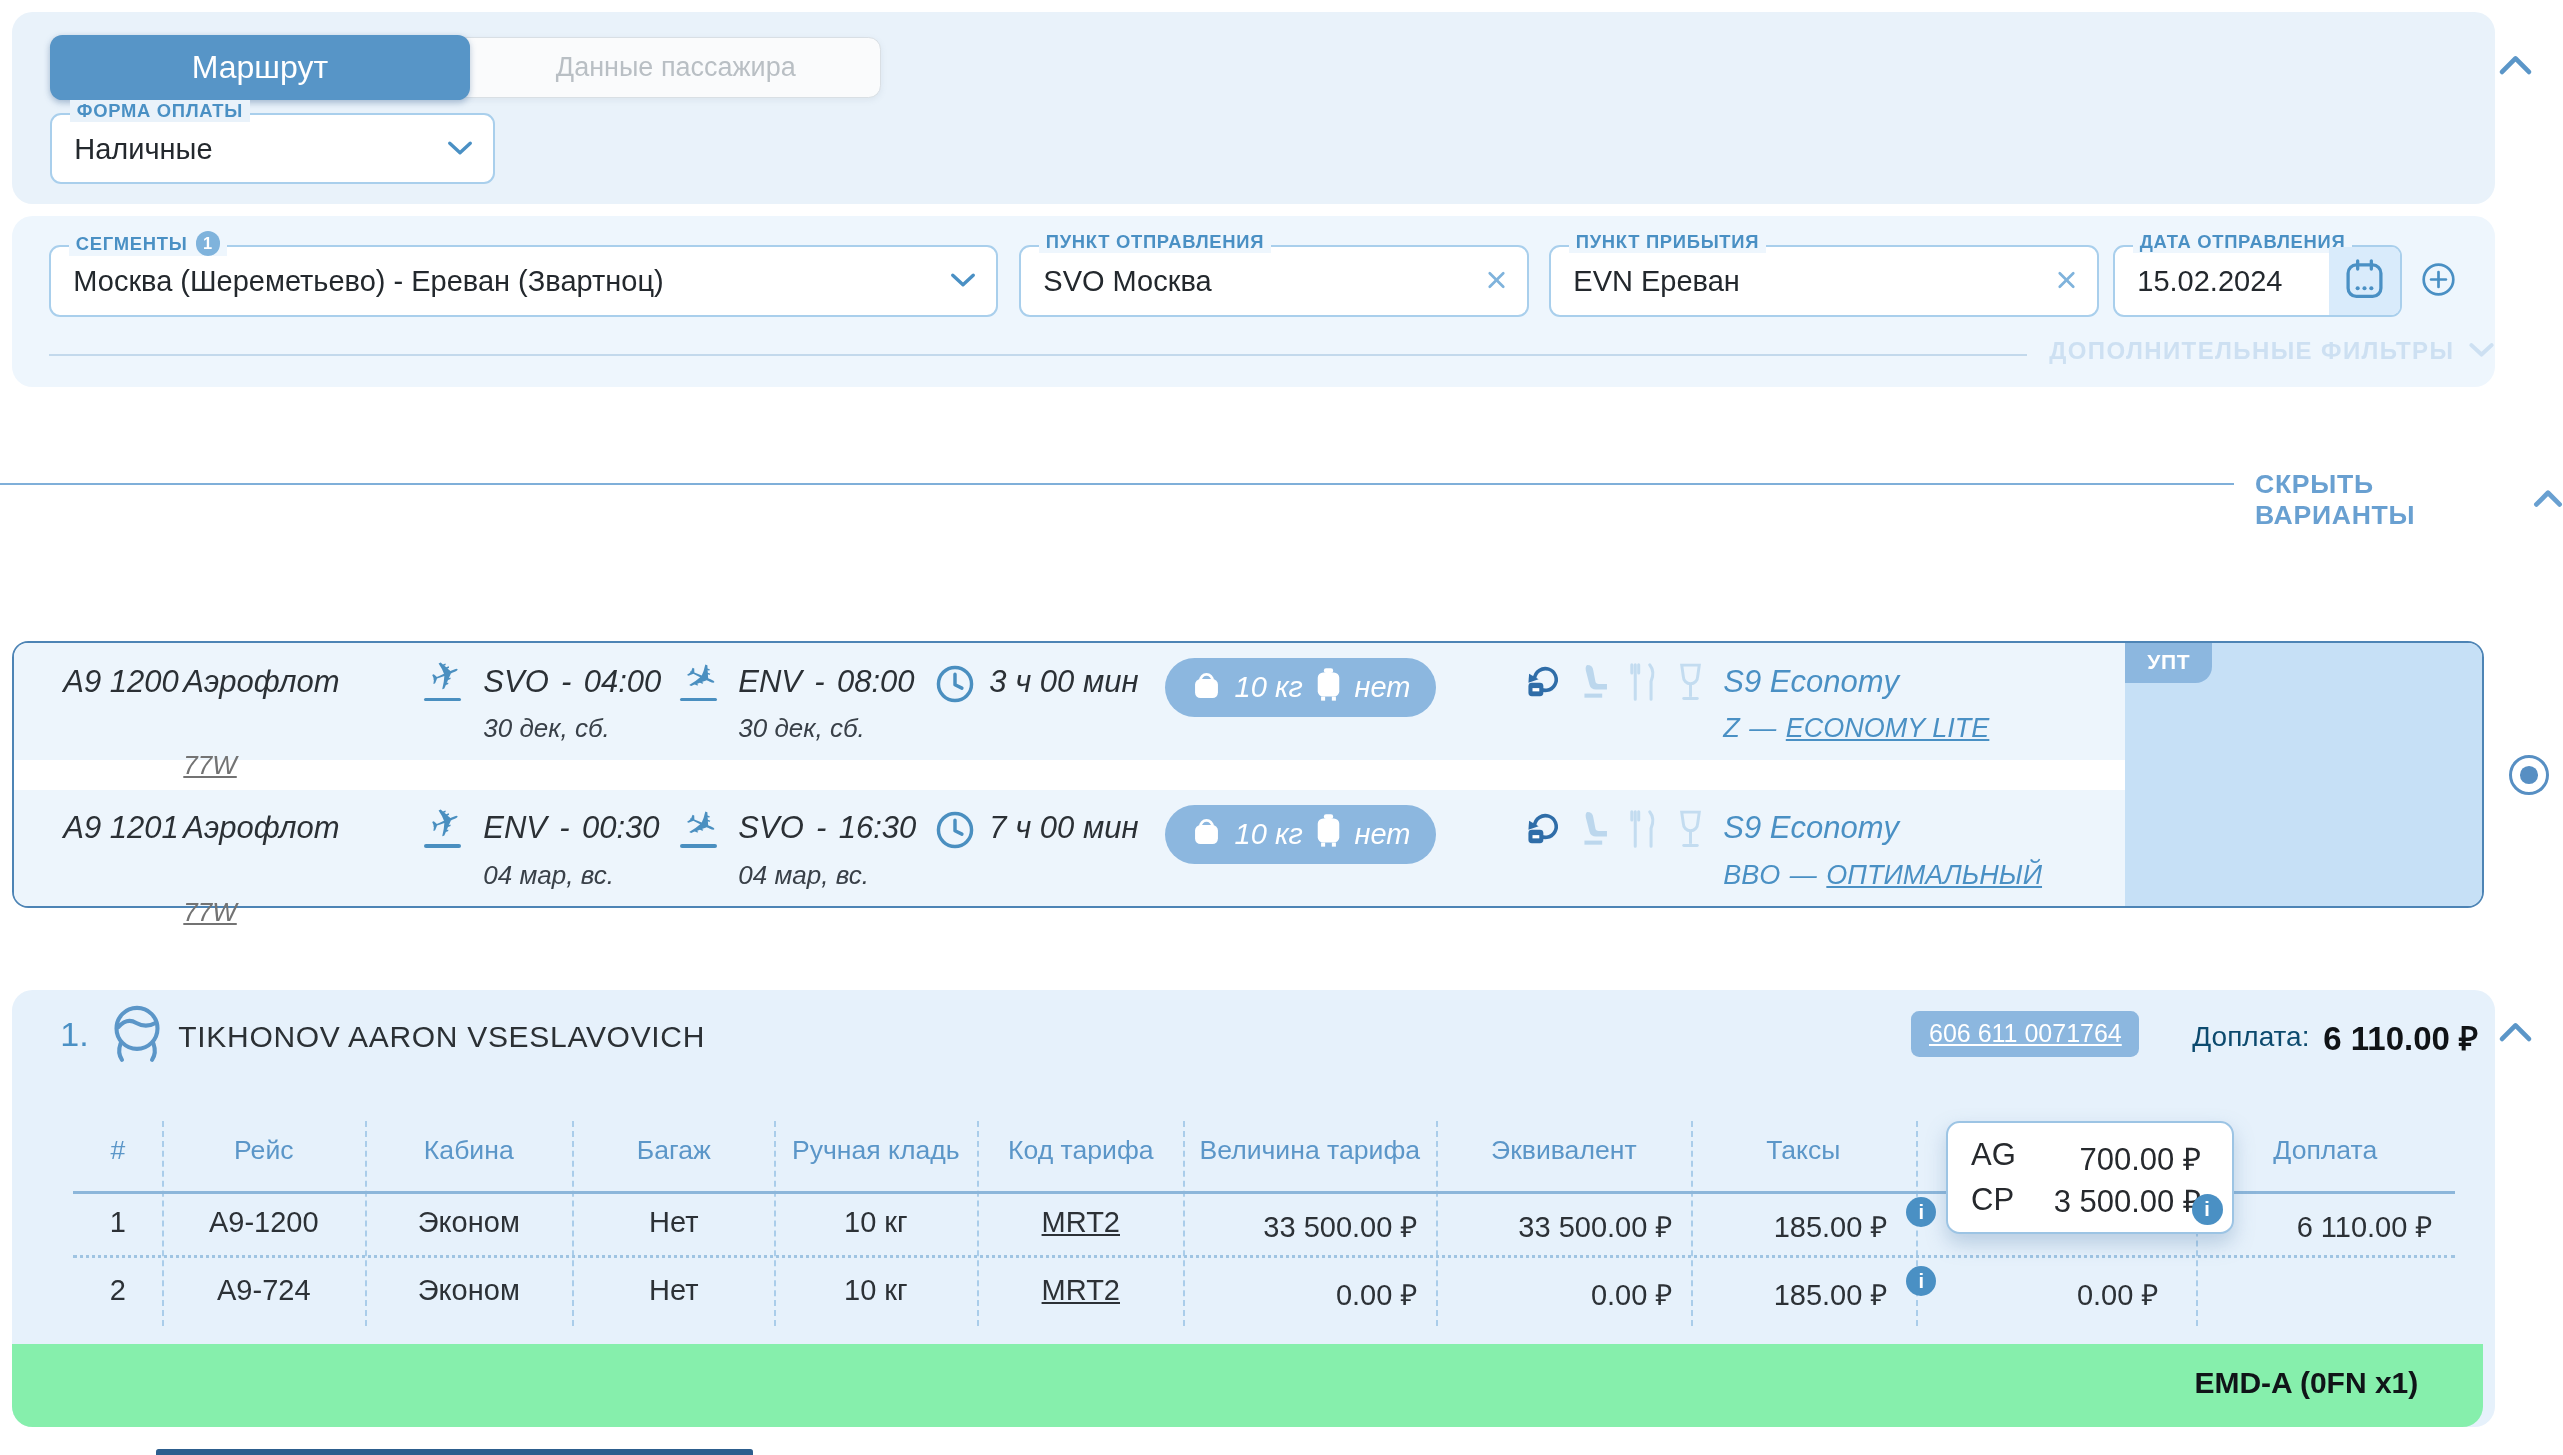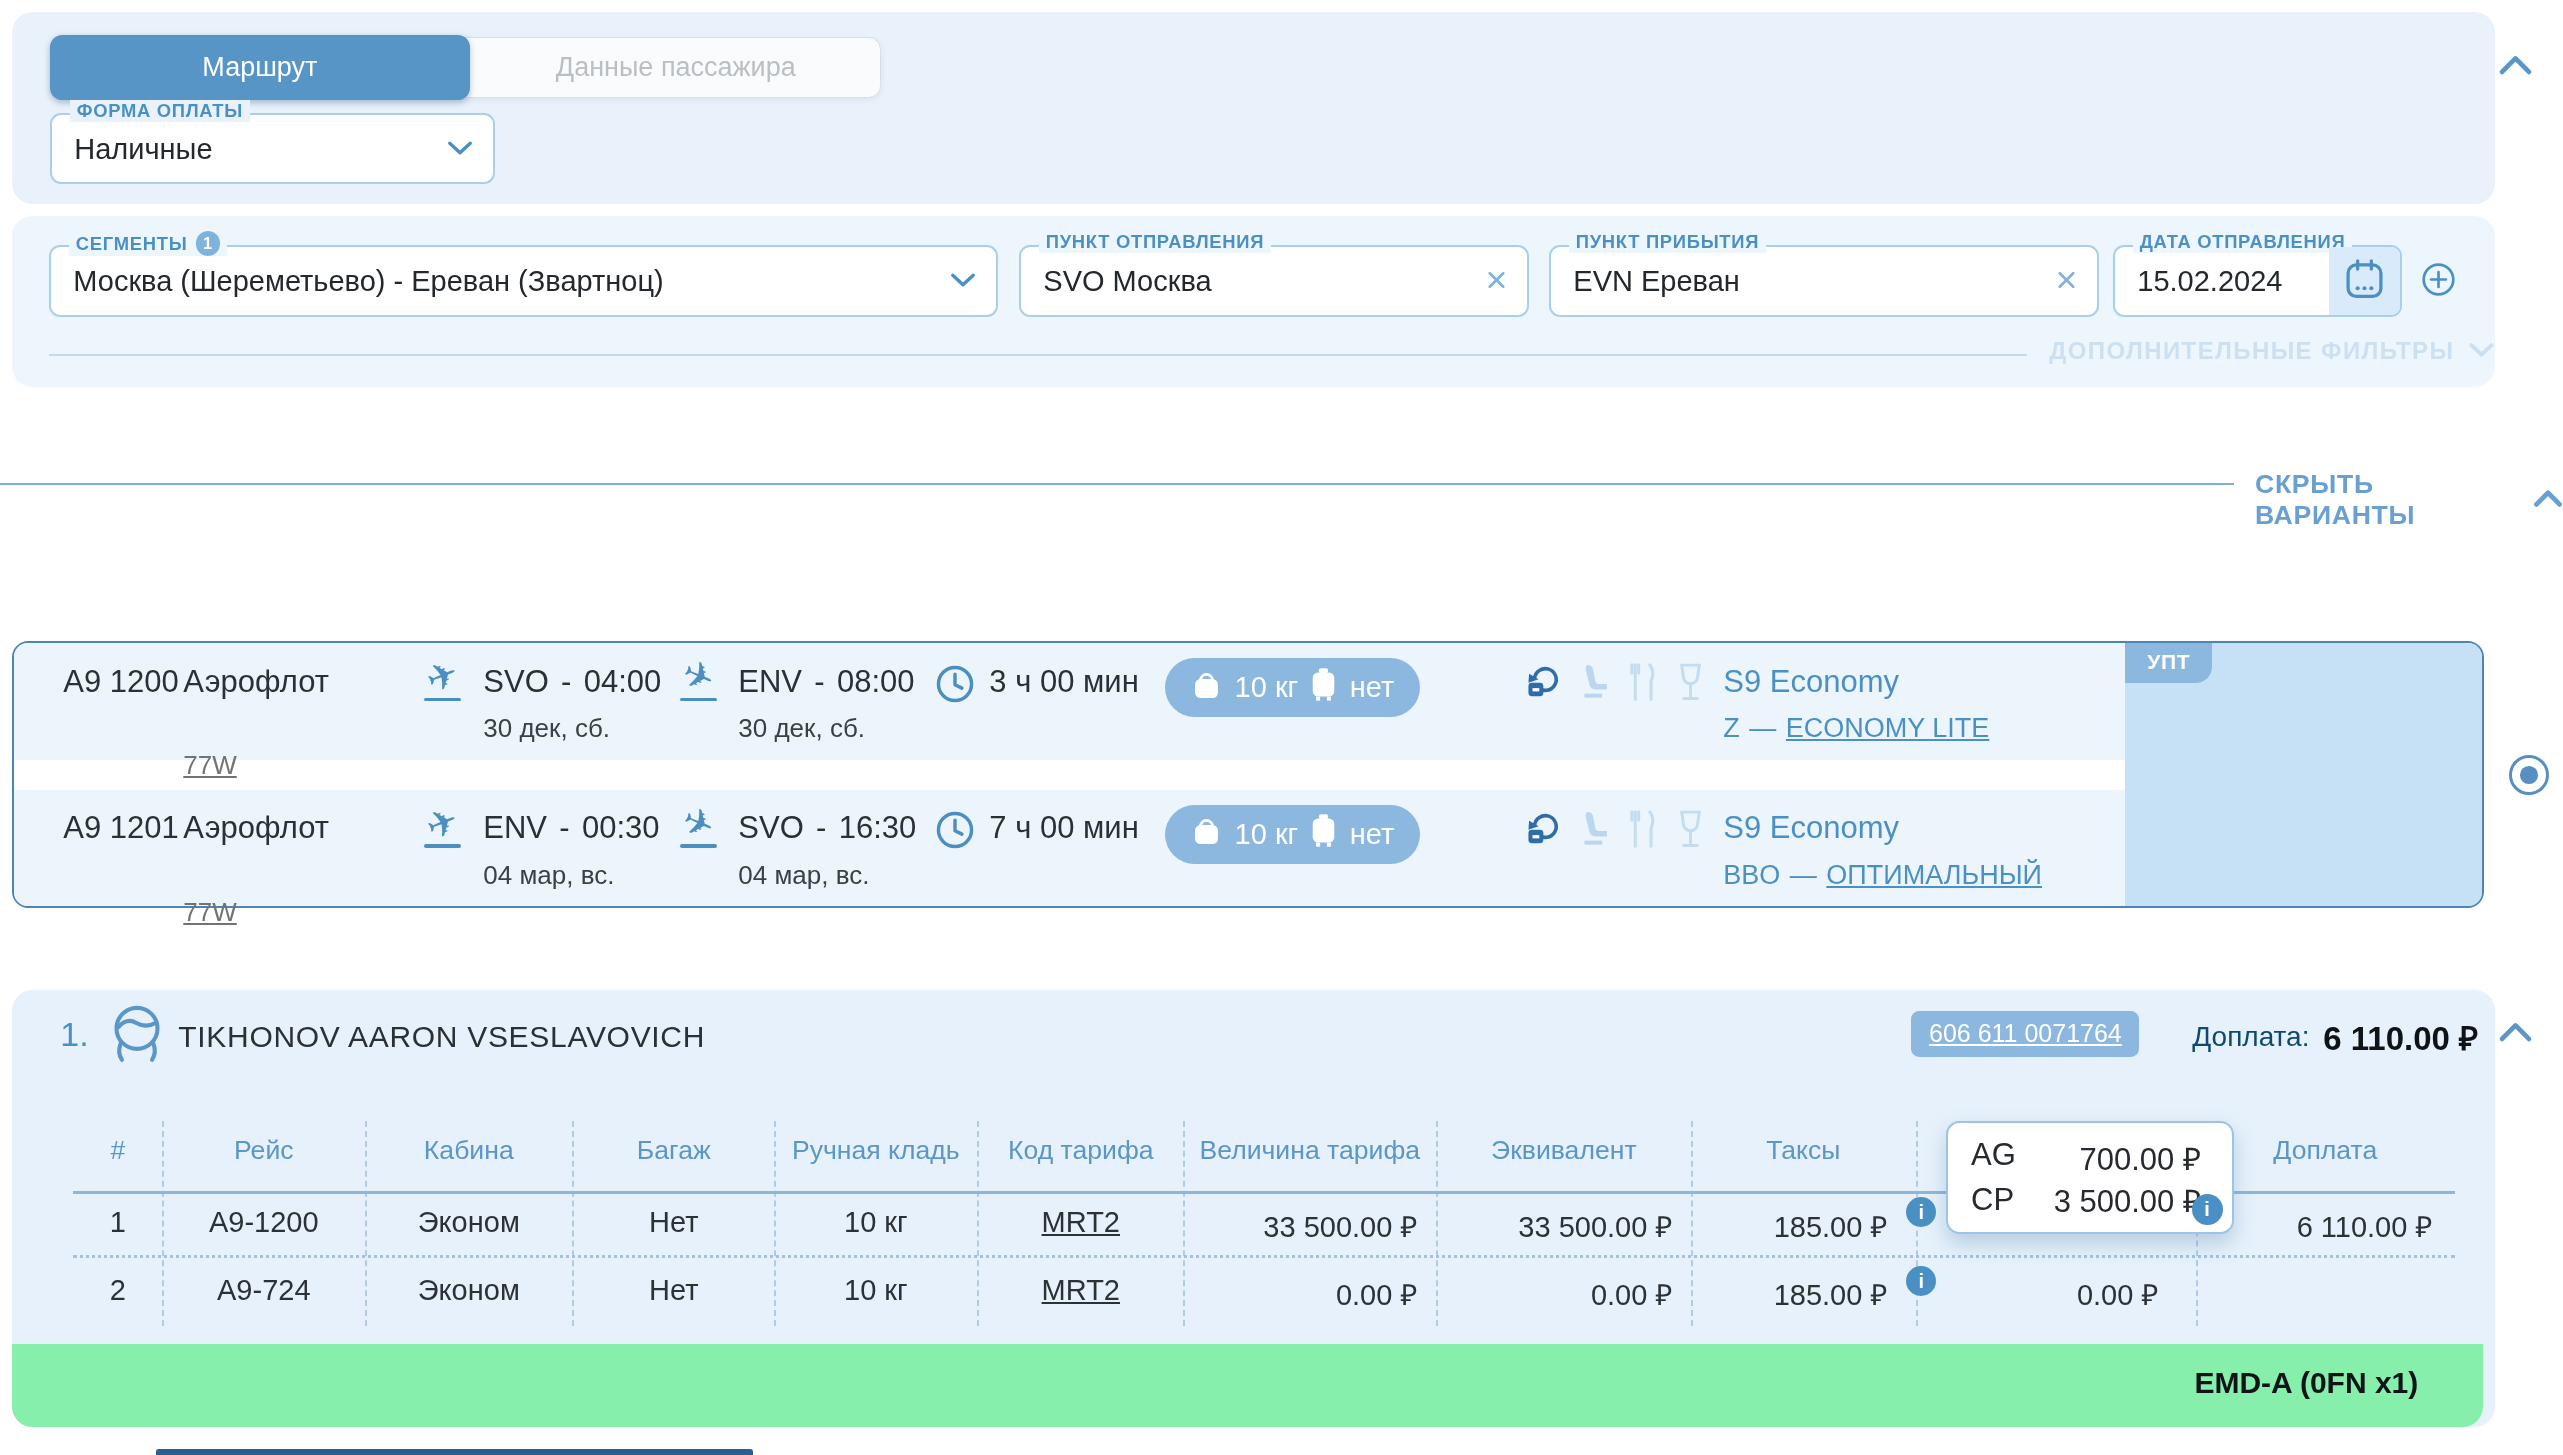--- a/index.html
+++ b/index.html
@@ -6,21 +6,21 @@
   #app{position:relative;width:2563px;height:1455px;background:#ffffff;
        font-family:"Liberation Sans",sans-serif;overflow:hidden;color:#2b3035;}
   .panel{position:absolute;border-radius:20.5px;}
   #panel-top{left:12.3px;top:12.3px;width:2483px;height:192px;background:#e9f2fa;}
   #panel-search{left:12.3px;top:216px;width:2483px;height:171px;background:#eef6fd;}
 
   
   .tabs{position:absolute;left:38px;top:24.6px;width:829px;height:59px;background:#fafbfc;
         border:1.4px solid #d9dfe4;border-radius:12.3px;box-shadow:0 2px 6.8px rgba(120,140,160,.12);}
   .tab-active{position:absolute;left:-1.4px;top:-3.4px;height:65px;width:420px;background:#5795c7;
-        border-radius:12.3px;color:#fff;font-size:27px;display:flex;align-items:center;justify-content:center;
+        border-radius:12.3px;color:#fff;font-size:32px;display:flex;align-items:center;justify-content:center;
         box-shadow:0 2.7px 6.8px rgba(60,100,150,.35);}
   .tab-inactive{position:absolute;left:420px;right:0;top:0;bottom:0;color:#b9bfc4;font-size:27px;
         display:flex;align-items:center;justify-content:center;}
 
   
   .field{position:absolute;background:#fff;border:2px solid #a9cfec;border-radius:11px;box-sizing:border-box;}
   .legend{position:absolute;top:-15.7px;left:17.7px;font-size:18.4px;font-weight:bold;color:#4a90c4;
         letter-spacing:0.7px;padding:0 6.8px;white-space:nowrap;display:flex;align-items:center;gap:8.2px;line-height:1.2;}
   .bg-top{background:#e9f2fa;} .bg-search{background:#eef6fd;}
   .fval{position:absolute;left:22px;top:50%;transform:translateY(-50%);font-size:29px;color:#23282d;white-space:nowrap;}
@@ -45,21 +45,21 @@
   #hide-line{position:absolute;left:0;top:483px;width:2234px;height:2px;background:#7fafd9;}
   #hide-link{position:absolute;left:2255px;top:469px;font-size:26.6px;font-weight:bold;color:#69a0d1;
         letter-spacing:0.7px;display:flex;gap:17.7px;align-items:center;}
   #select-btn{position:absolute;left:2125px;top:546px;width:359px;height:76px;background:#c9dae9;border:none;
         border-radius:13.6px;color:#fff;font-size:31px;font-weight:bold;letter-spacing:3.4px;
         display:flex;align-items:center;justify-content:center;font-family:inherit;}
 
   
   #flight-card{position:absolute;left:12.3px;top:641px;width:2472px;height:267px;border:2px solid #4d84b5;
         border-radius:16.4px;background:#fff;box-sizing:border-box;}
-  .frows{position:absolute;left:0;top:0;bottom:0;right:357px;display:flex;flex-direction:column;}
+  .frows{position:absolute;left:0;top:0;bottom:0;right:357px;display:flex;flex-direction:column;font-style:italic;}
   .frow{flex:1;position:relative;background:#edf5fc;}
   .frow.first{border-radius:13.6px 0 0 0;}
   .frow.second{border-radius:0 0 0 13.6px;}
   .fgap{height:30px;background:#fff;}
   .c-main{position:absolute;top:20.5px;font-size:31px;color:#2b3035;white-space:nowrap;}
   .c-sub{position:absolute;top:70px;font-size:26px;color:#394048;white-space:nowrap;}
   .l-num{left:49px;}.l-air{left:169px;}.l-dep{left:469px;}.l-arr{left:724px;}.l-dur{left:975px;}
   .ac-link{color:#737373;text-decoration:underline;font-size:26px;top:67px;margin-top:40px;}
   .pl-icon{position:absolute;top:15px;display:flex;flex-direction:column;align-items:center;width:45px;}
   .pl-dep{left:406px;}.pl-arr{left:662px;}

